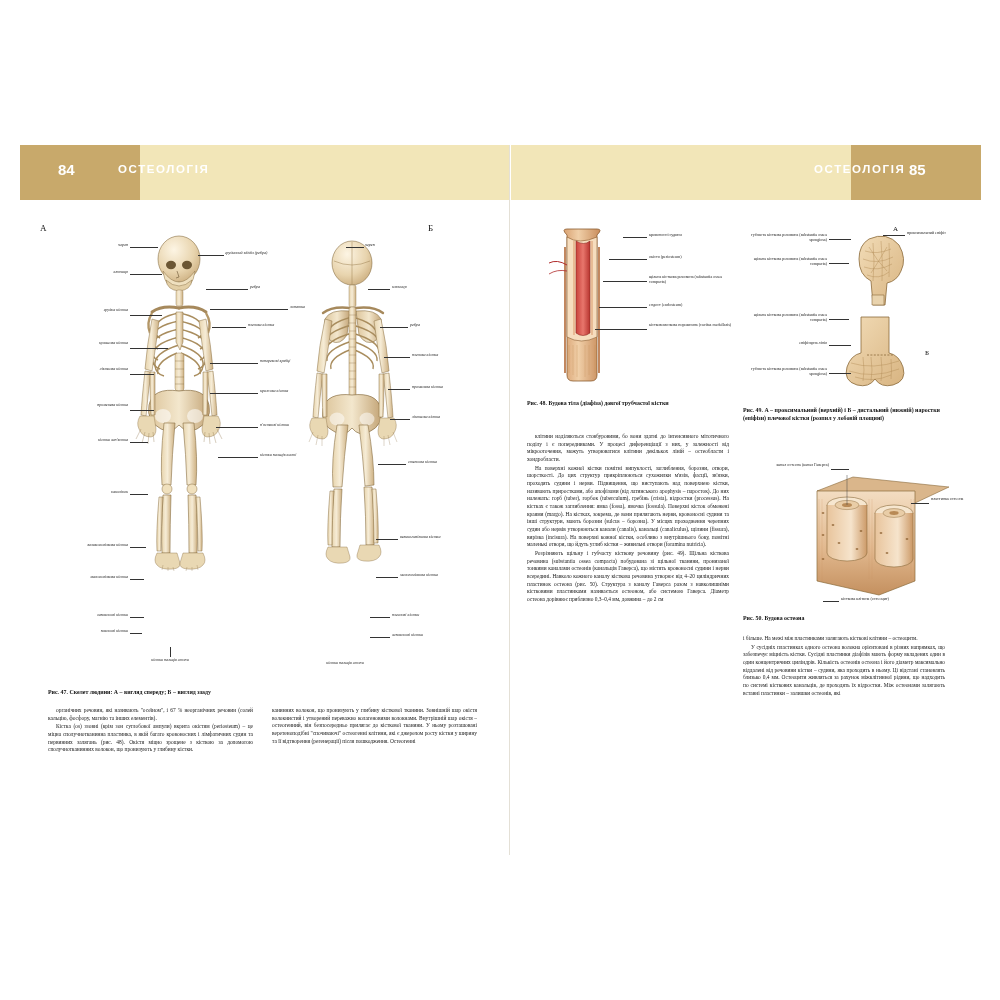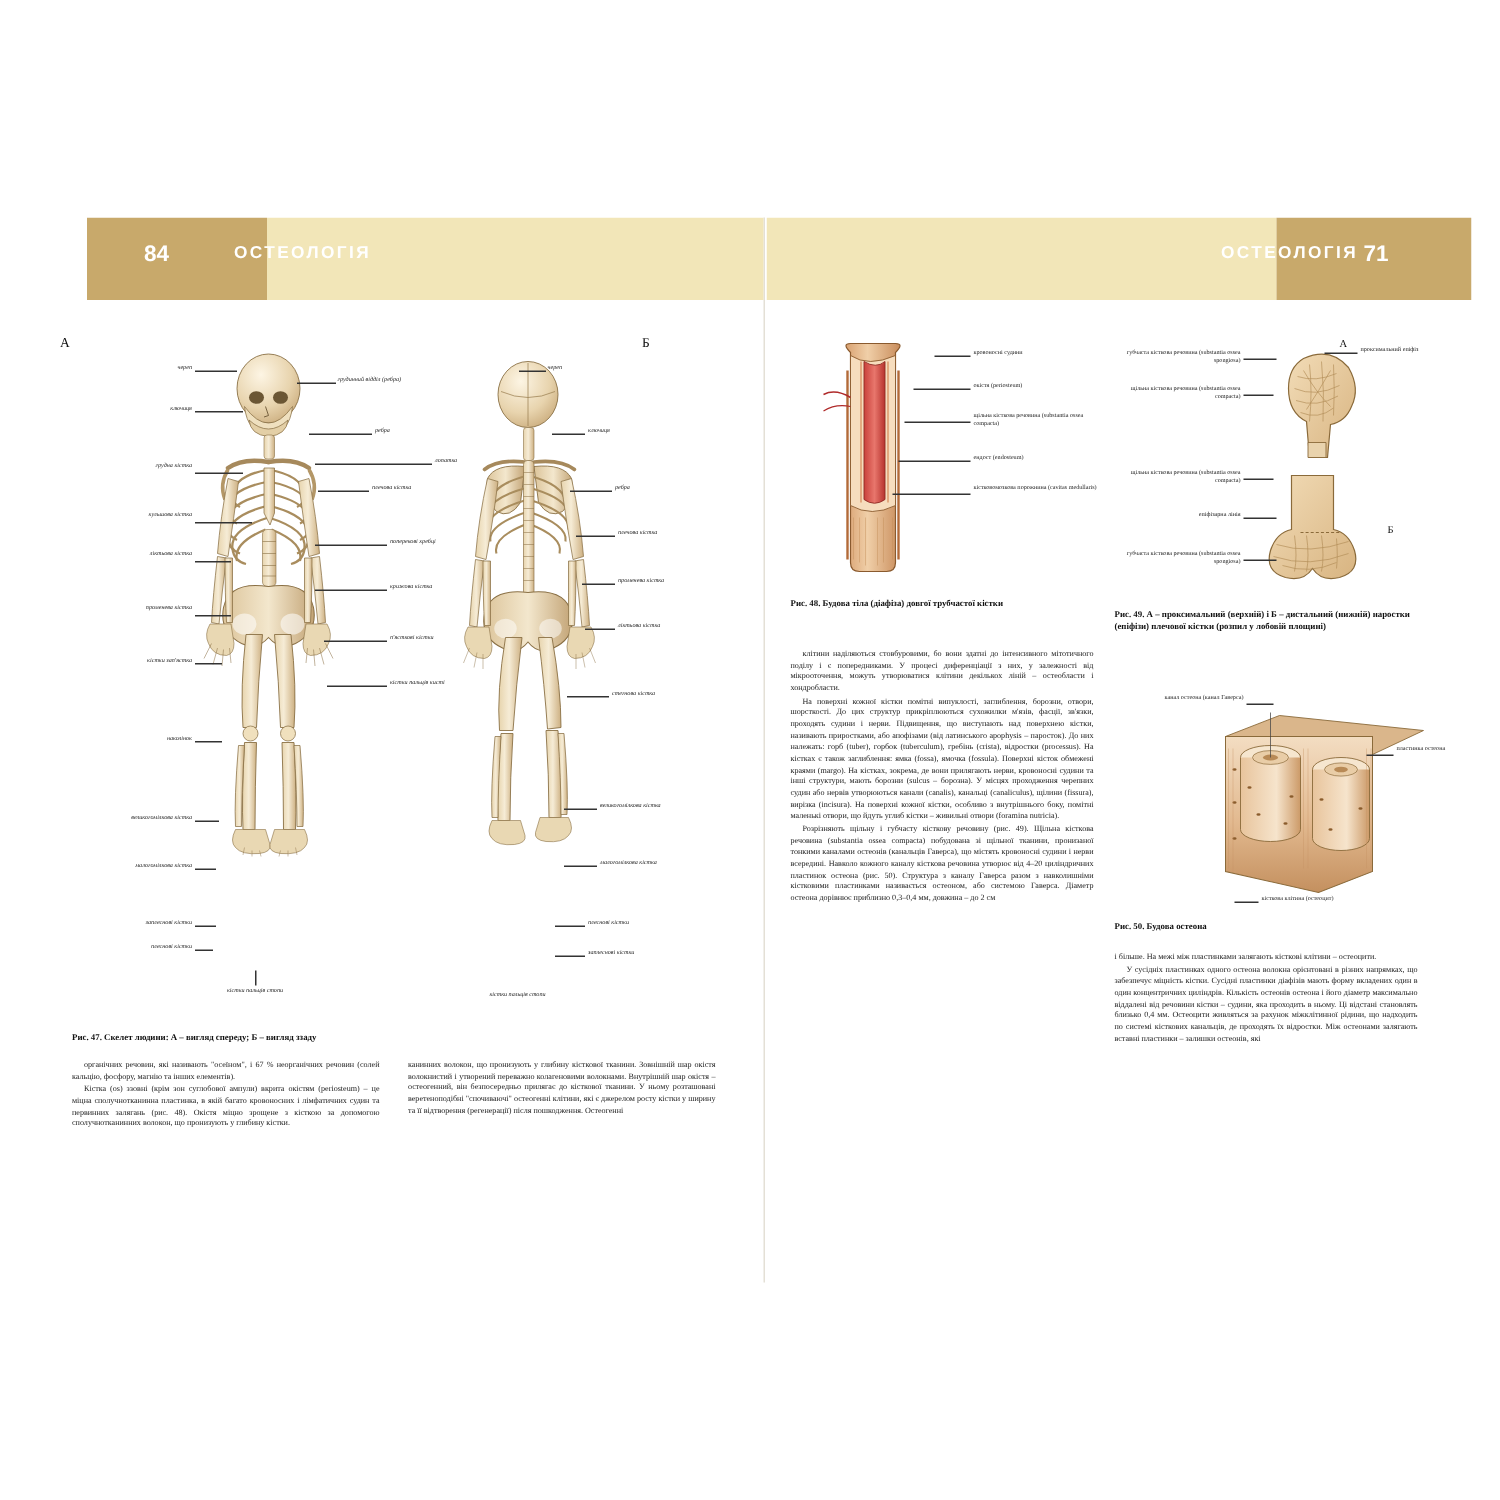--- a/index.html
+++ b/index.html
@@ -37,21 +37,21 @@
     left: 511px;
     width: 470px;
   }
 
   
   .hdr {
     position: absolute;
     top: 0;
     height: 55px;
   }
-  .hdr-left  { left: 0;   width: 516px; margin-left: 38px; }
+  .hdr-left  { left: 0;   width: 516px; }
   .hdr-right { left: 0;   width: 470px; }
 
   .hdr-band-cream {
     position: absolute;
     top: 0; height: 55px;
     background: #f2e6b8;
   }
   .hdr-band-tan {
     position: absolute;
     top: 0; height: 55px;
@@ -452,21 +452,21 @@
       <p style="text-indent:0;">канинних волокон, що пронизують у глибину кісткової тканини. Зовнішній шар окістя волокнистий і утворений переважно колагеновими волокнами. Внутрішній шар окістя – остеогенний, він безпосередньо прилягає до кісткової тканини. У ньому розташовані веретеноподібні "спочиваючі" остеогенні клітини, які є джерелом росту кістки у ширину та її відтворення (регенерації) після пошкодження. Остеогенні</p>
     </div>
   </div>
 
   <div class="page page-right">
 
     <div class="hdr hdr-right">
       <div class="hdr-band-cream" style="left:0; width:340px;"></div>
       <div class="hdr-band-tan" style="left:340px; width:130px;"></div>
       <div class="hdr-title" style="left:303px;">ОСТЕОЛОГІЯ</div>
-      <div class="hdr-folio" style="left:398px;">71</div>
+      <div class="hdr-folio" style="left:398px;">85</div>
     </div>
 
     <div class="fig" style="left:30px; top:80px; width:100px; height:170px;">
       <svg width="100" height="170" viewBox="0 0 100 170">
         <defs>
           <linearGradient id="cortex" x1="0" y1="0" x2="1" y2="0">
             <stop offset="0%" stop-color="#d9a272"></stop>
             <stop offset="40%" stop-color="#f0cfa8"></stop>
             <stop offset="100%" stop-color="#c98d5c"></stop>
           </linearGradient>

